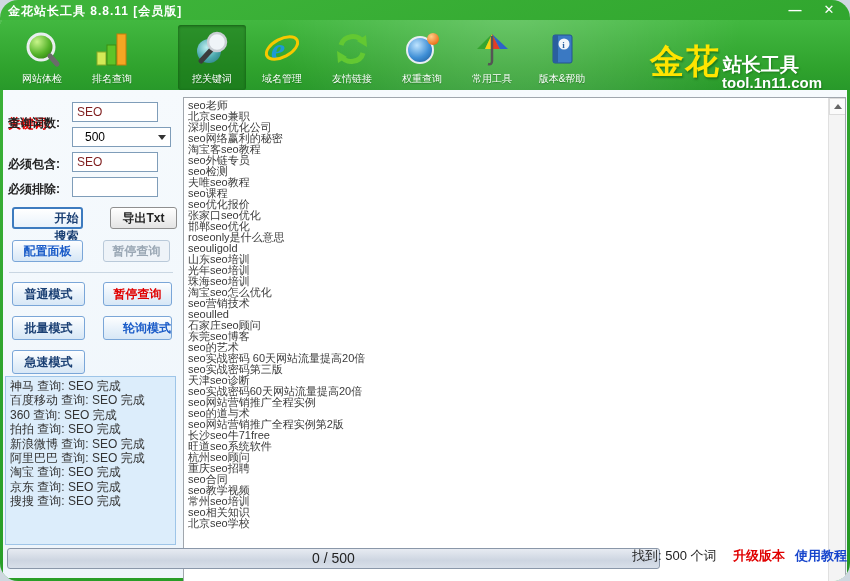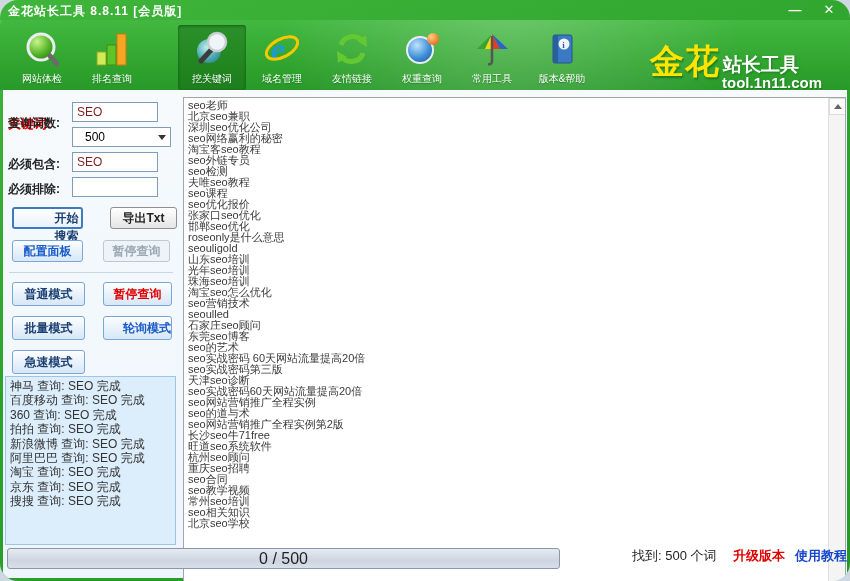--- a/index.html
+++ b/index.html
@@ -92,24 +92,24 @@
     border:1px solid #dcdcdc; display:flex; align-items:center; justify-content:center; cursor:pointer; }
   .sb-up { top:0; } .sb-down { bottom:0; }
   .sb-arrow-up { width:0;height:0;border-left:4px solid transparent;border-right:4px solid transparent;border-bottom:5px solid #666; }
   .sb-arrow-down { width:0;height:0;border-left:4px solid transparent;border-right:4px solid transparent;border-top:5px solid #666; }
   .sb-thumb { position:absolute; left:1px; width:15px; bottom:20px; height:34px;
     background:linear-gradient(90deg,#f2f2f2,#dfdfdf); border:1px solid #bdbdbd; border-radius:2px; cursor:grab;
     display:flex; align-items:center; justify-content:center; flex-direction:column; gap:2px; }
   .sb-grip { width:7px; height:1px; background:#9a9a9a; }
   
   .progress {
-    position:absolute; left:4px; bottom:9px; width:553px; height:21px;
+    position:absolute; left:4px; bottom:9px; width:653px; height:21px;
     border:1px solid #8a97a9; border-radius:3px;
     background:linear-gradient(180deg,#e7ebf2 0%,#cdd5e1 60%,#d8dfe9 100%);
-    font-size:16px; color:#222; text-align:center; line-height:19px;
+    font-size:14px; color:#222; text-align:center; line-height:19px;
   }
   .found { position:absolute; left:629px; bottom:13px; font-size:13px; color:#222; }
   .flink { position:absolute; bottom:13px; font-size:13px; font-weight:bold; cursor:pointer; }
   .flink.red { left:730px; color:#e00000; }
   .flink.blue { left:792px; color:#1745cc; }
 </style>
 </head>
 <body>
 
 <div class="window">

